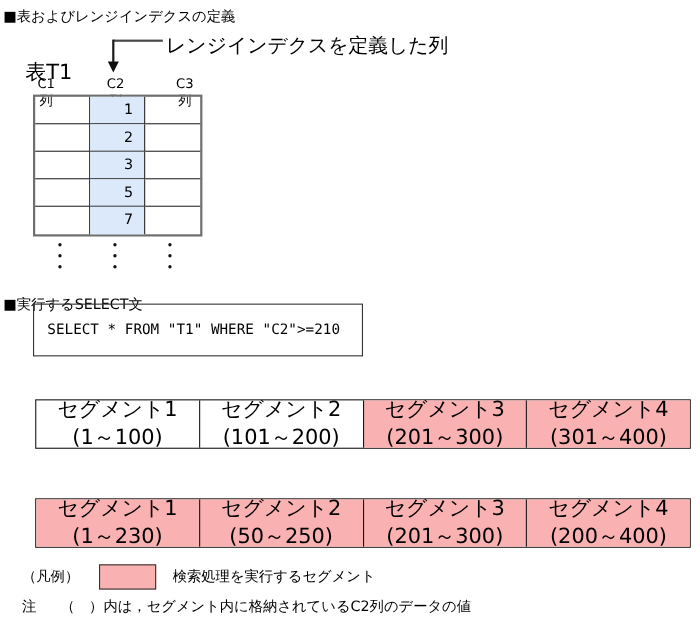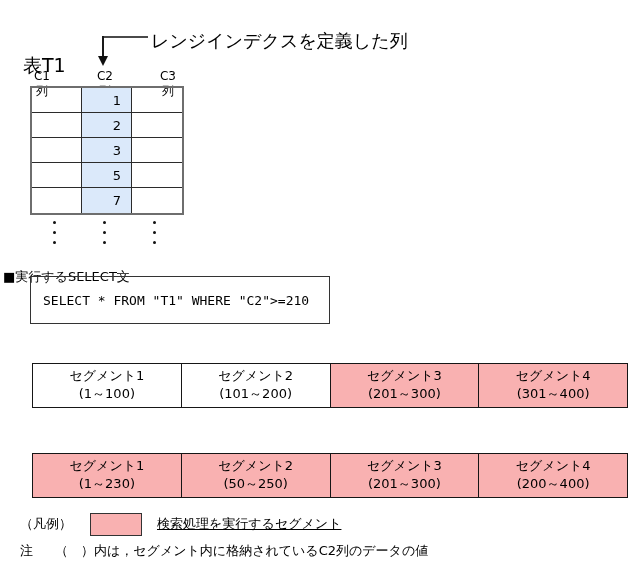--- a/index.html
+++ b/index.html
@@ -30,32 +30,33 @@
   
   .dot-col{display:flex;flex-direction:column;gap:7px;align-items:center;}
   .dot{width:3px;height:3px;border-radius:50%;background:#111;}
   
   .select-box{width:300px;height:48px;border:1px solid #333;box-sizing:border-box;
     display:flex;align-items:center;padding-left:12px;
     font-family:"DejaVu Sans Mono",monospace;font-size:13px;white-space:nowrap;}
   
   .seg-row{width:596px;height:45px;border:1.5px solid #161616;box-sizing:border-box;display:flex;background:#fff;}
   .seg-cell{flex:1;border-left:1.5px solid #161616;display:flex;flex-direction:column;
-    align-items:center;justify-content:center;gap:1px;font-size:13px;line-height:1.3;}
+    align-items:center;justify-content:center;gap:1px;font-size:19px;line-height:1.3;}
   .seg-cell:first-child{border-left:none;}
   .seg-cell.hl{background:var(--pink,#f9b1b1);}
   
   .legend-swatch{width:52px;height:23px;background:var(--pink,#f9b1b1);border:1px solid #333;box-sizing:border-box;}
   .small-text{font-size:13px;white-space:nowrap;}
 </style>
 </head>
 <body>
 
 <div class="canvas" style="--page-bg: #ffffff; --blue: #dbe9fa; --pink: #f9b1b1;">
 
+  <div class="abs heading" style="left:3px;top:6px;">■表およびレンジインデクスの定義</div>
 
   <div class="abs arrow-label" style="left:151px;top:29px;">レンジインデクスを定義した列</div>
   <div class="abs arrow-hline" style="left:103px;top:36px;width:45px;"></div>
   <div class="abs arrow-vline" style="left:102px;top:36px;height:21px;"></div>
   <div class="abs arrow-head" style="left:98px;top:56px;"></div>
 
   <div class="abs table-name" style="left:23px;top:53px;">表T1</div>
 
   <div class="abs col-headers" style="left:30px;top:69px;">
     <span>C1列</span>
@@ -135,18 +136,18 @@
       <span>(201～300)</span>
     </div>
     <div class="seg-cell hl">
       <span>セグメント4</span>
       <span>(200～400)</span>
     </div>
   </div>
 
   <div class="abs small-text" style="left:20px;top:515px;">（凡例）</div>
   <div class="abs legend-swatch" style="left:90px;top:513px;"></div>
-  <div class="abs small-text" style="left:157px;top:515px;text-decoration:underline;">検索処理を実行するセグメント</div>
+  <div class="abs small-text" style="left:157px;top:515px;">検索処理を実行するセグメント</div>
 
   <div class="abs small-text" style="left:20px;top:542px;">注</div>
   <div class="abs small-text" style="left:55px;top:542px;">（　）内は，セグメント内に格納されているC2列のデータの値</div>
 
 </div>
 
 </body></html>

